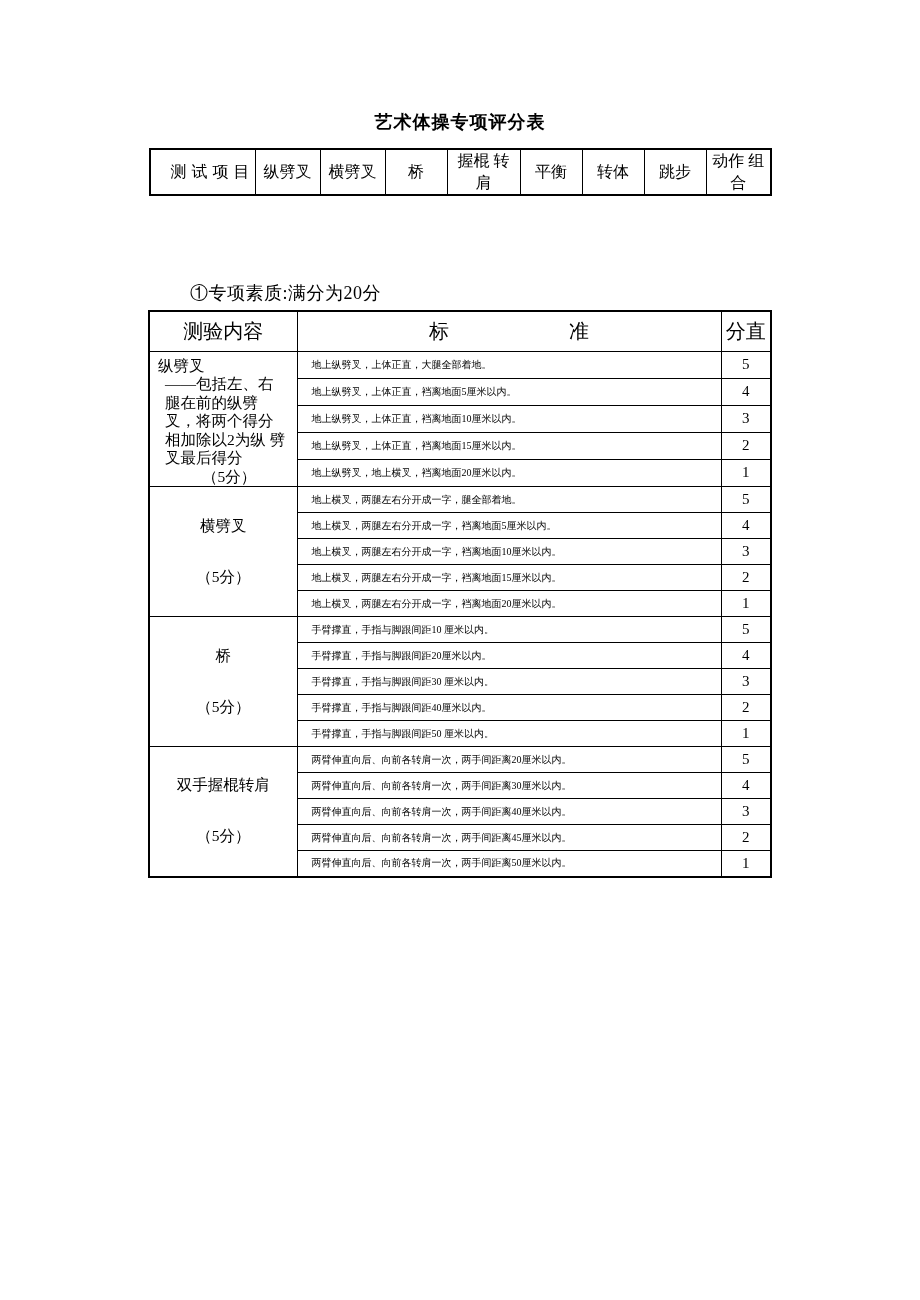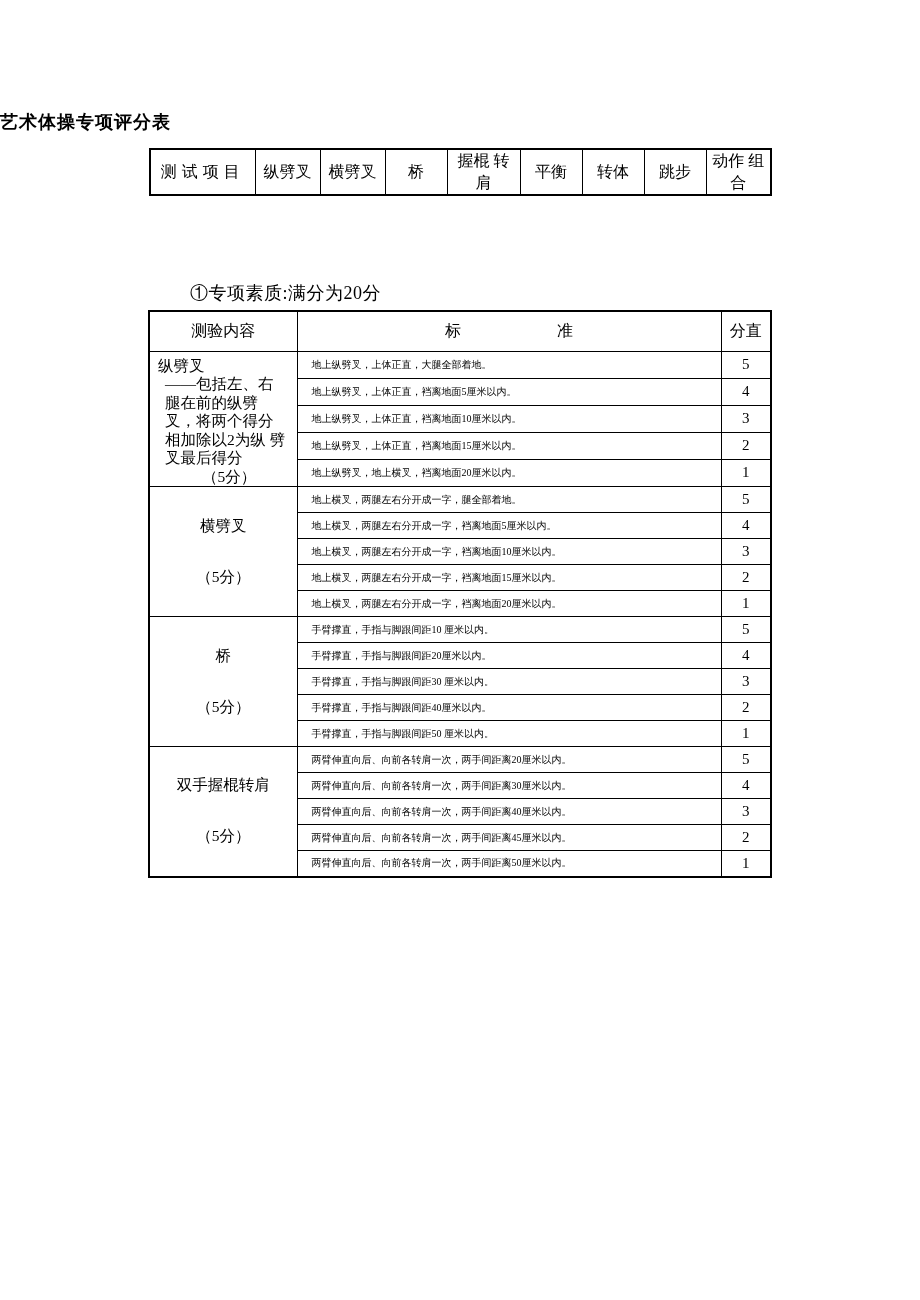--- a/index.html
+++ b/index.html
@@ -11,49 +11,49 @@
     background: #ffffff;
     color: #000;
     font-family: "Liberation Serif", "DejaVu Serif", serif;
     overflow: hidden;
   }
   .doc-title {
     position: absolute;
     top: 110px;
     left: 0;
     width: 920px;
-    text-align: left;
+    text-align: center;
     font-family: "Liberation Sans", "DejaVu Sans", sans-serif;
     font-weight: bold;
     font-size: 18px;
     letter-spacing: 1px;
   }
   table { border-collapse: collapse; table-layout: fixed; background: #fff; }
   td, th { border: 1px solid #000; font-weight: normal; padding: 0; }
   .t1 { position: absolute; left: 149px; top: 148px; width: 621px; border: 2px solid #000; }
   .t1 th, .t1 td { font-size: 16px; text-align: center; vertical-align: middle; line-height: 1.35; }
   .t1 .hdr-row { height: 46px; }
   .t1 .pts-row { height: 31px; }
   .t1 .full-row { height: 25px; }
   .t1 .lab {
-    text-align: center;
+    text-align: right;
     letter-spacing: 5px;
     white-space: pre;
   }
   .t1 .pts, .t1 .full-val { font-size: 15px; }
   .t1 .wrap2 { padding: 0 5px; }
   .sec-heading {
     position: absolute;
     left: 190px;
     top: 281px;
     font-size: 18px;
     letter-spacing: 0.5px;
   }
   .t2 { position: absolute; left: 148px; top: 310px; width: 622px; border: 2px solid #000; }
-  .t2 thead th { height: 40px; font-size: 16px; text-align: center; vertical-align: middle; white-space: pre; }
+  .t2 thead th { height: 40px; font-size: 20px; text-align: center; vertical-align: middle; white-space: pre; }
   .t2 tbody tr { height: 26px; }
   .t2 .std {
     font-size: 10px;
     text-align: left;
     padding-left: 14px;
     vertical-align: middle;
     white-space: nowrap;
   }
   .t2 .score { font-size: 15px; text-align: center; vertical-align: middle; }
   .t2 .label-cell { font-size: 15.5px; vertical-align: middle; }

